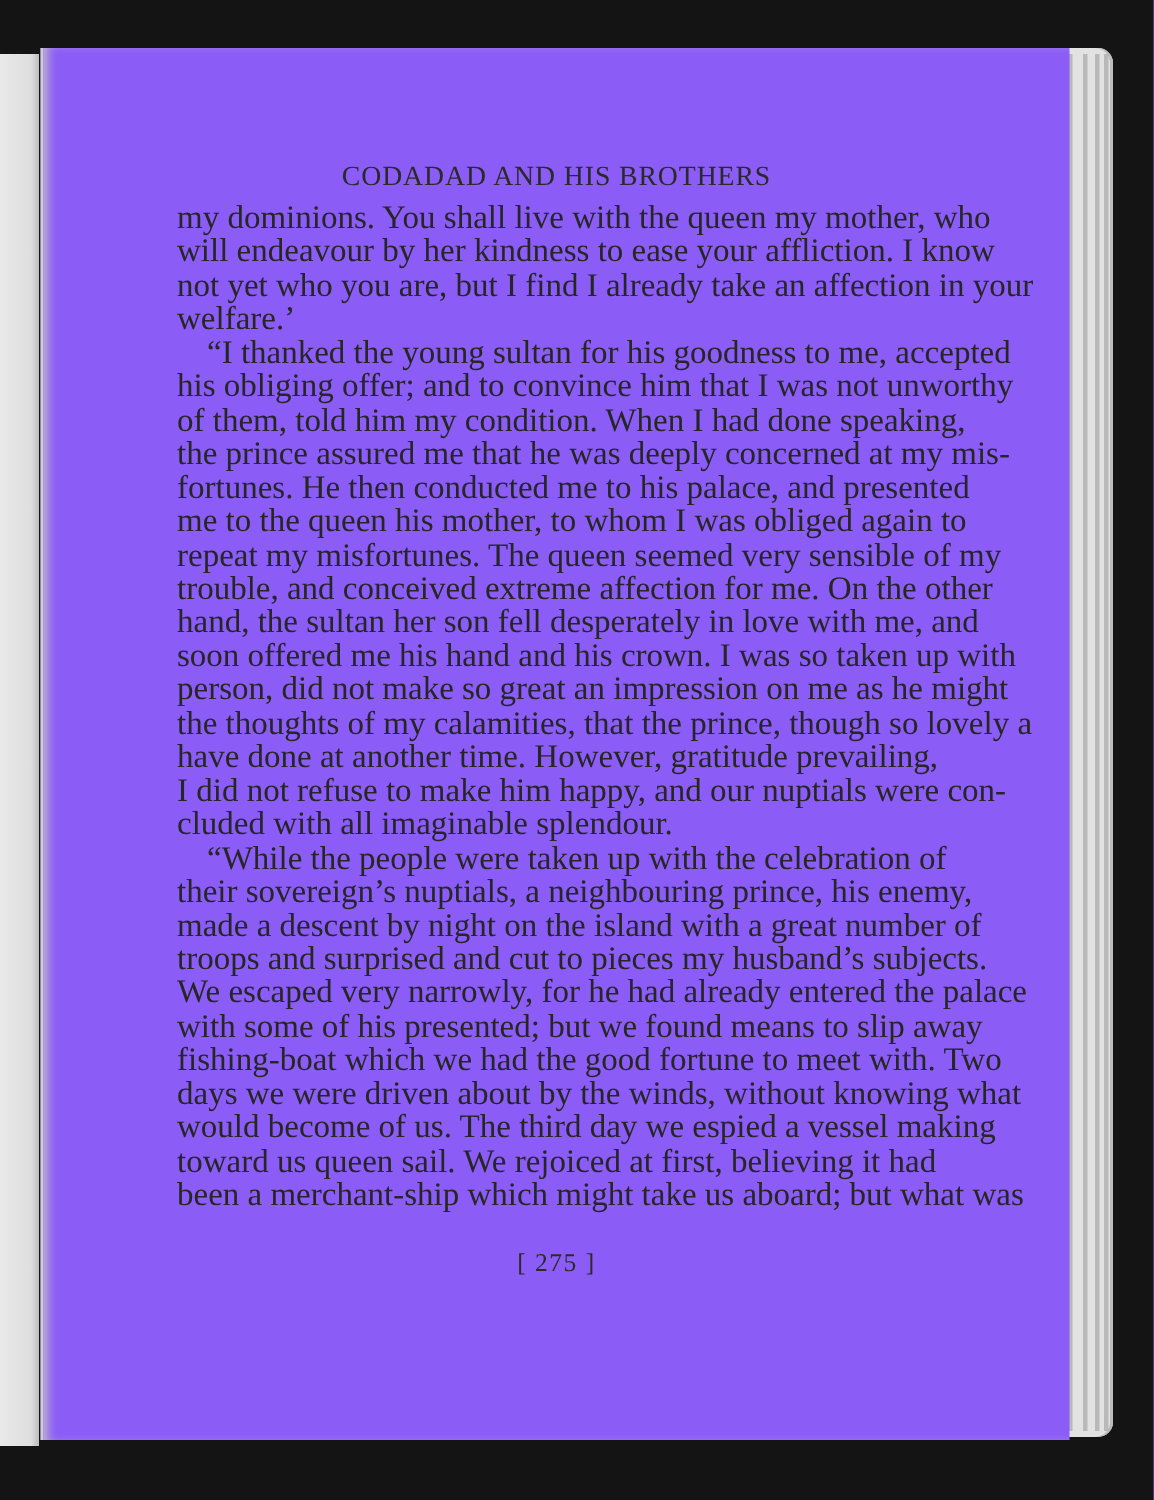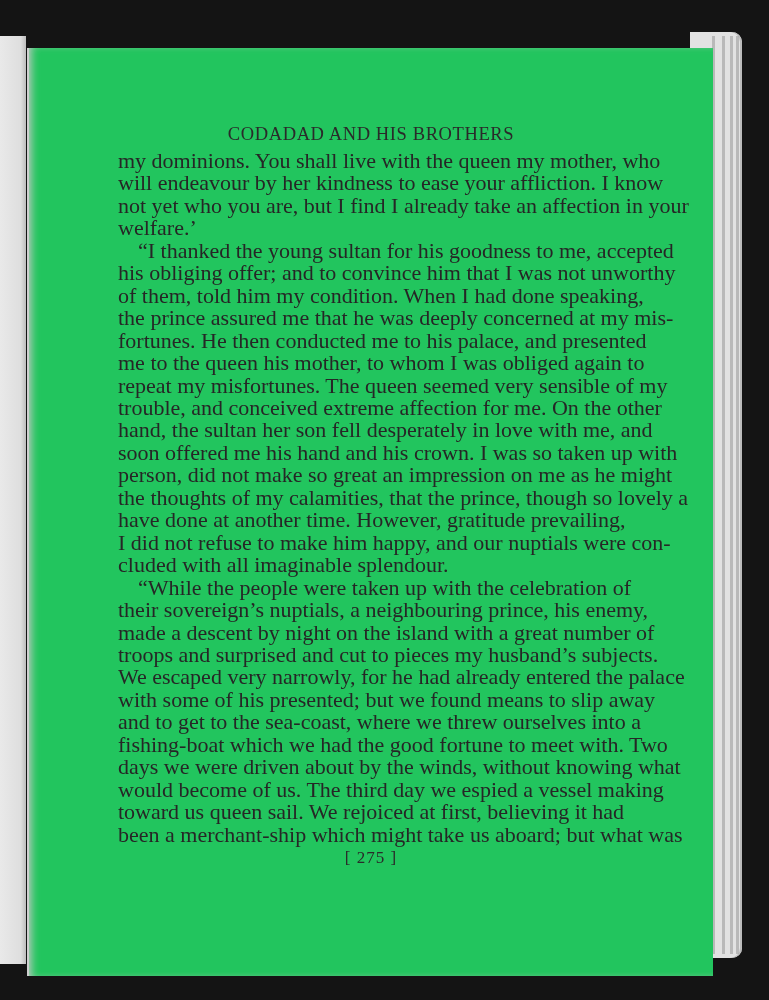--- a/index.html
+++ b/index.html
@@ -19,24 +19,23 @@
     background: #e2e2e2;
     border-radius: 0 10px 10px 0;
     box-shadow: inset -2px 0 0 #bcbcbc;
   }
   .page-stack .edge {
     position: absolute; top: 4px; bottom: 4px; width: 3px;
     background: #a8a8a8; opacity: 0.7;
   }
   .page {
     position: absolute; left: 27px; top: 32px; width: 684px; height: 928px;
-    background: #22c55e;
+    background: #8b5cf6;
     border-left: 2px solid #cfcfcf;
     box-shadow: inset 6px 0 8px -4px #c9c9c9;
-    margin-top: 16px;
   }
   .running-head {
     position: absolute; left: 0; width: 100%; top: 76px;
     text-align: center; font-family: "Liberation Serif", serif;
     font-size: 18.5px; letter-spacing: 0.6px; color: #2a2a2a;
   }
   .text-block {
     position: absolute; left: 89px; top: 102px; width: 472px;
     font-family: "Liberation Serif", serif;
     font-size: 22px; line-height: 22.45px; color: #262626;
@@ -86,21 +85,20 @@
       <span class="line">the thoughts of my calamities, that the prince, though so lovely a</span>
       <span class="line">have done at another time.  However, gratitude prevailing,</span>
       <span class="line">I did not refuse to make him happy, and our nuptials were con-</span>
       <span class="line last">cluded with all imaginable splendour.</span>
       <span class="line indent">“While the people were taken up with the celebration of</span>
       <span class="line">their sovereign’s nuptials, a neighbouring prince, his enemy,</span>
       <span class="line">made a descent by night on the island with a great number of</span>
       <span class="line">troops and surprised and cut to pieces my husband’s subjects.</span>
       <span class="line">We escaped very narrowly, for he had already entered the palace</span>
       <span class="line">with some of his presented;  but we found means to slip away</span>
-      <span class="line">and to get to the sea-coast, where we threw ourselves into a</span>
       <span class="line">fishing-boat which we had the good fortune to meet with.  Two</span>
       <span class="line">days we were driven about by the winds, without knowing what</span>
       <span class="line">would become of us.  The third day we espied a vessel making</span>
       <span class="line">toward us queen sail.  We rejoiced at first, believing it had</span>
       <span class="line">been a merchant-ship which might take us aboard;  but what was</span>
     </div>
   <div class="folio">[ 275 ]</div>
 </div>
 
 </body></html>

